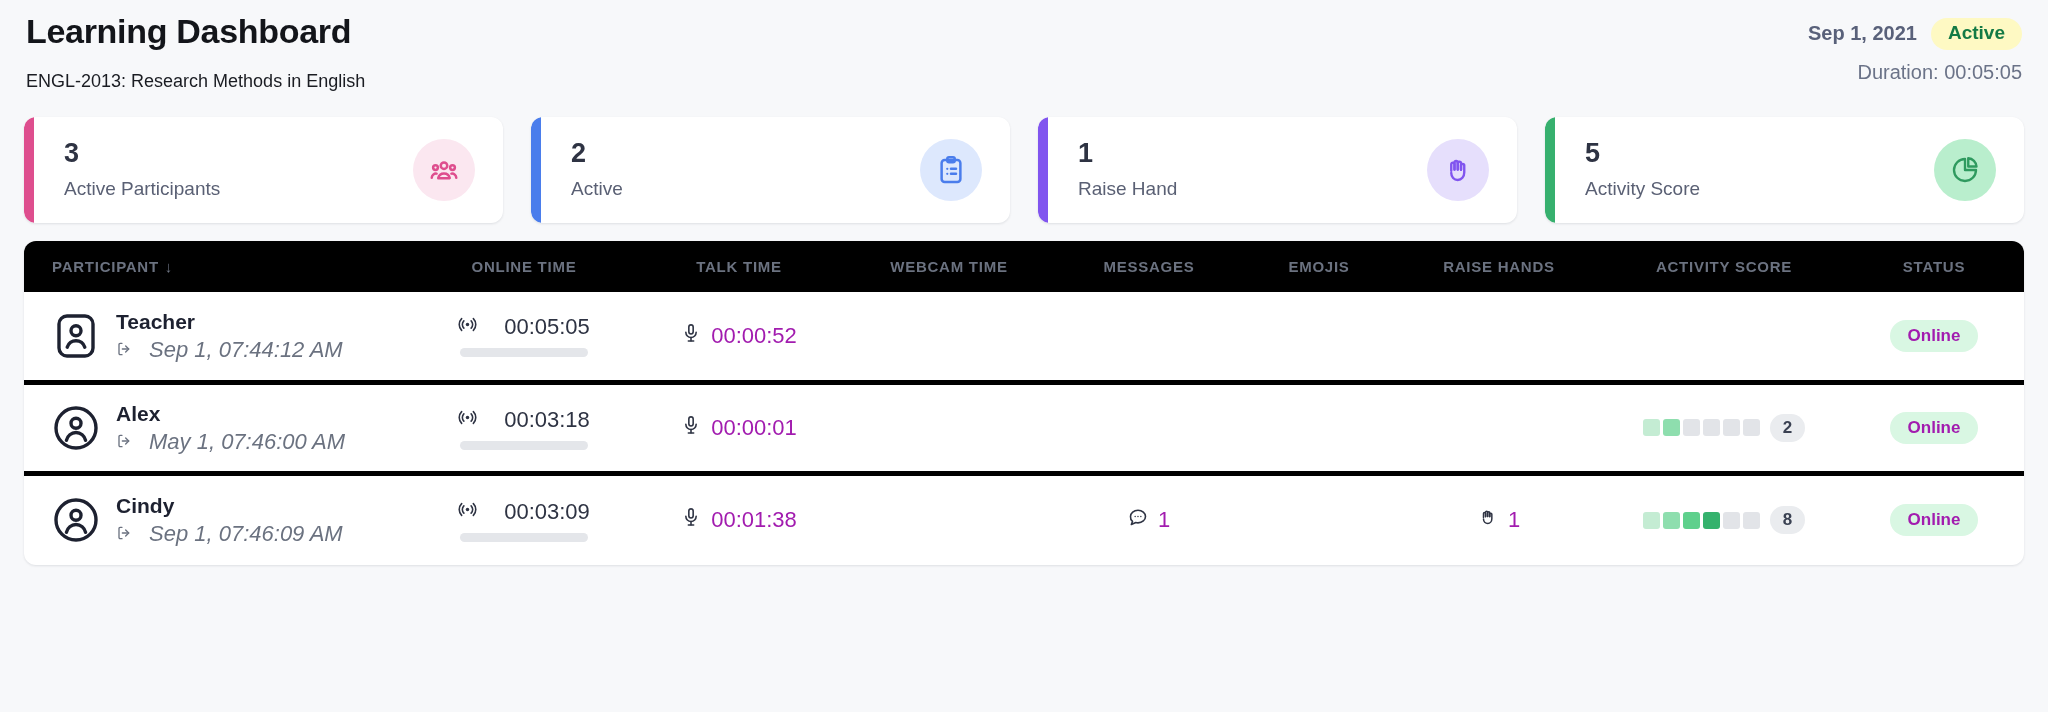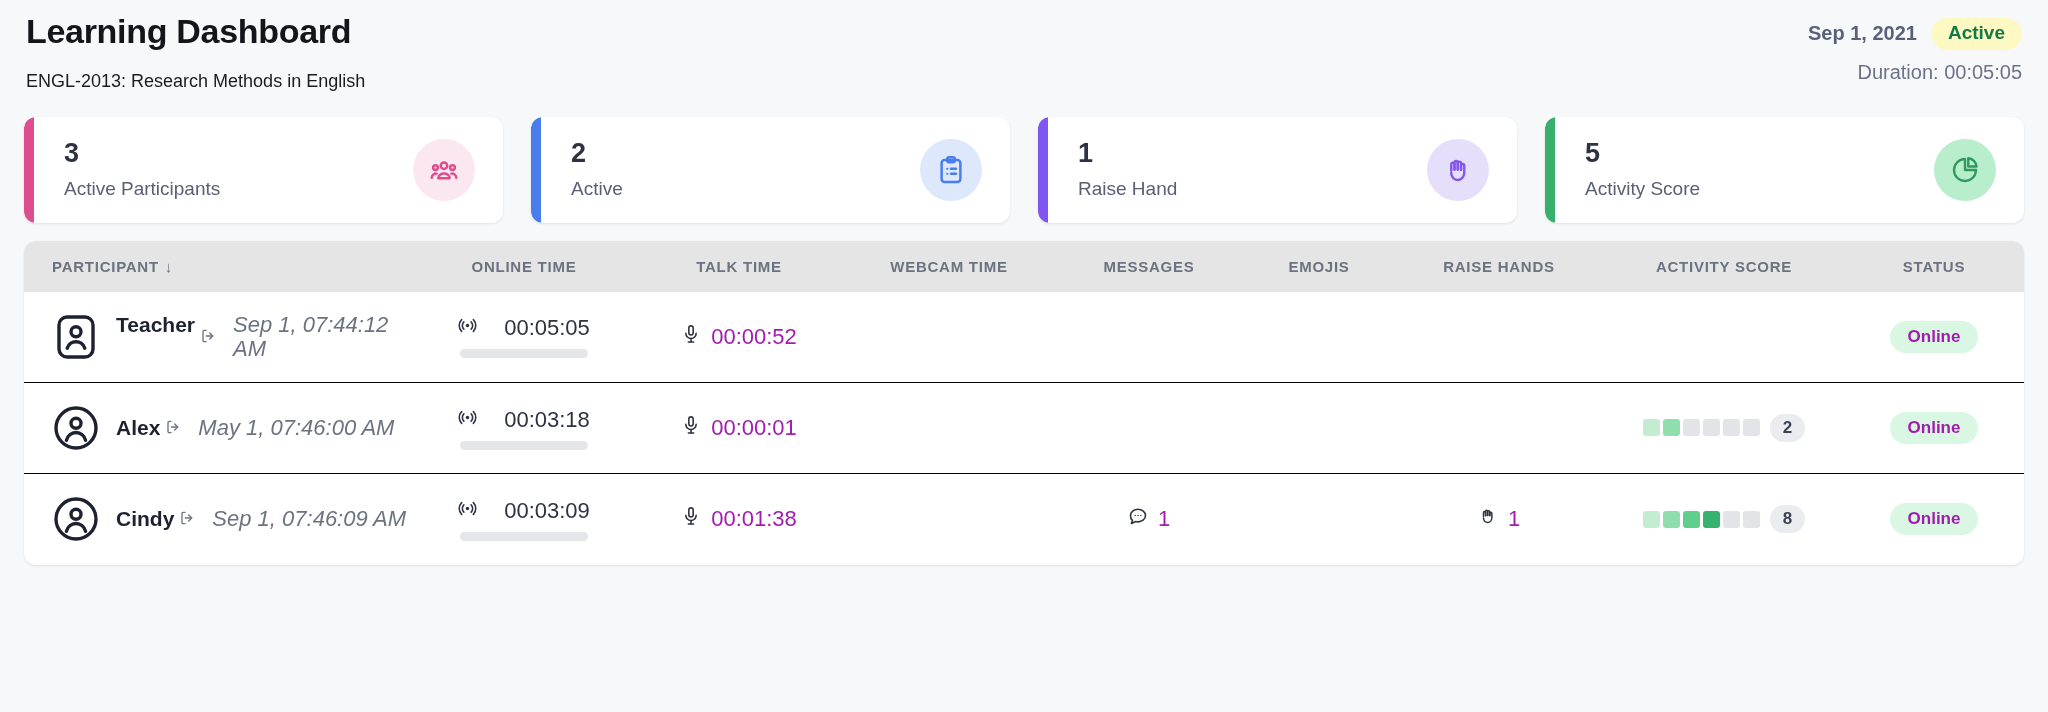--- a/index.html
+++ b/index.html
@@ -42,37 +42,37 @@
   .card-icon svg { width: 30px; height: 30px; }
 
   
   .overview-title { font-size: 25px; font-weight: 700; color: #13151a; margin: 30px 0 0 2px; letter-spacing: -0.2px; }
   .table-wrap {
     margin-top: 18px; background: #ffffff; border-radius: 12px;
     box-shadow: 0 1px 3px rgba(16,24,40,0.07), 0 1px 2px rgba(16,24,40,0.04);
     overflow: hidden;
   }
   table { width: 100%; border-collapse: collapse; table-layout: fixed; }
-  thead tr { background: #e5e5e5; }
+  thead tr { background: #000000; }
   th {
     font-size: 15px; font-weight: 700; color: #6b7280; letter-spacing: 0.75px;
     text-transform: uppercase; padding: 17px 0; text-align: center; white-space: nowrap;
   }
   th.col-participant { text-align: left; padding-left: 28px; }
   .sort-arrow { font-size: 15px; margin-left: 6px; font-weight: 400; }
 
-  tbody tr { border-top: 1px solid #000000; height: 91px; }
+  tbody tr { border-top: 5px solid #000000; height: 91px; }
   tbody tr:first-child { border-top: none; }
   td { text-align: center; vertical-align: middle; font-size: 21px; color: #2e3343; }
   td.col-participant { text-align: left; padding-left: 28px; }
 
   .who { display: flex; align-items: center; gap: 16px; }
   .avatar { width: 48px; height: 48px; flex: none; display: flex; align-items: center; justify-content: center; color: #1d2130; }
   .avatar svg { width: 48px; height: 48px; }
-  .who-text { display: flex; flex-direction: row; gap: 5px; }
+  .who-text { display: flex; flex-direction: column; gap: 5px; }
   .who-name { font-size: 21px; font-weight: 700; color: #1d2130; line-height: 1.1; }
   .who-join { font-size: 22px; color: #6b7280; display: flex; align-items: center; gap: 17px; line-height: 1.1; font-style: italic; }
   .who-join svg { width: 16px; height: 16px; flex: none; }
 
   .online-cell { display: inline-flex; flex-direction: column; align-items: center; gap: 8px; }
   .online-top { display: flex; align-items: center; gap: 27px; font-size: 22px; color: #2e3343; }
   .online-top svg { width: 19px; height: 19px; color: #2e3343; flex: none; }
   .bar-track { width: 128px; height: 9px; background: #e4e6ea; border-radius: 6px; overflow: hidden; }
   .bar-fill { height: 100%; border-radius: 6px; background: linear-gradient(90deg, #b5e3c5 0%, #3ba96a 100%); }
 

